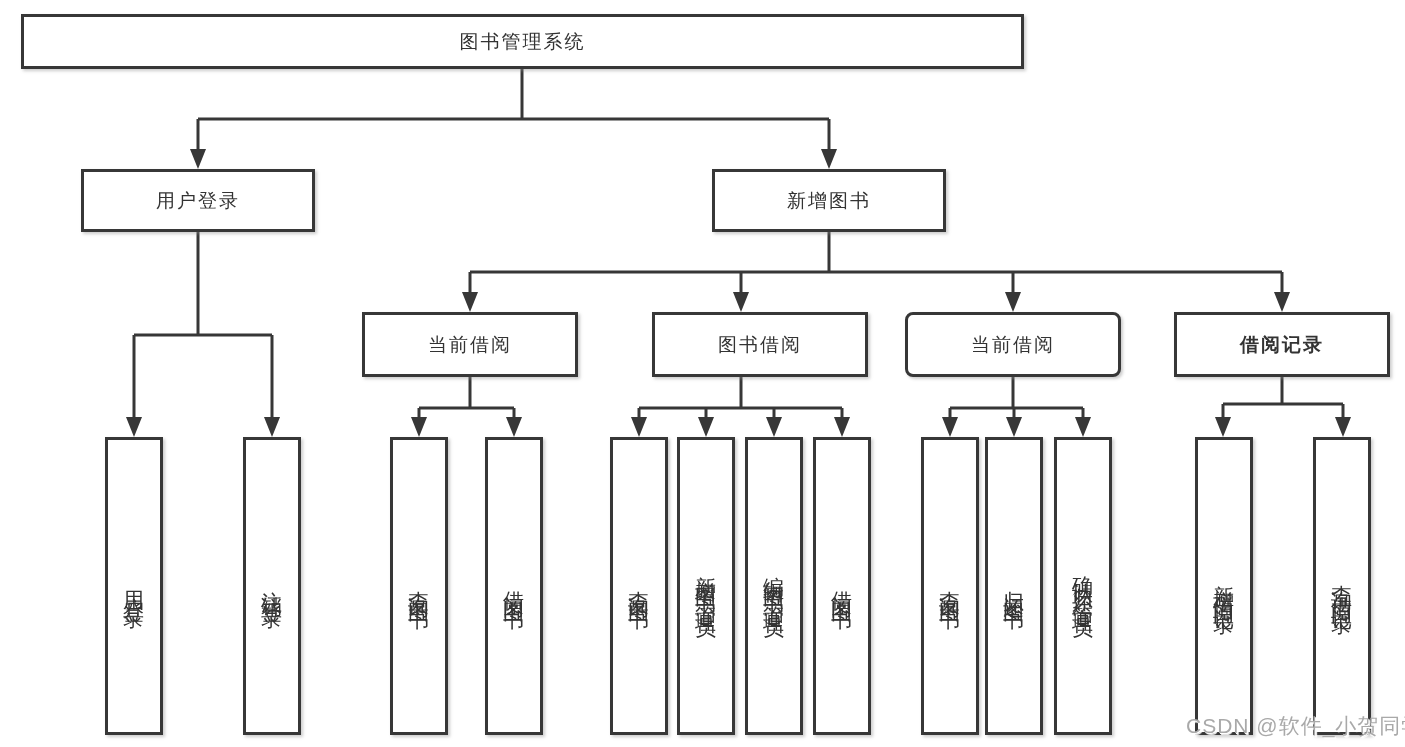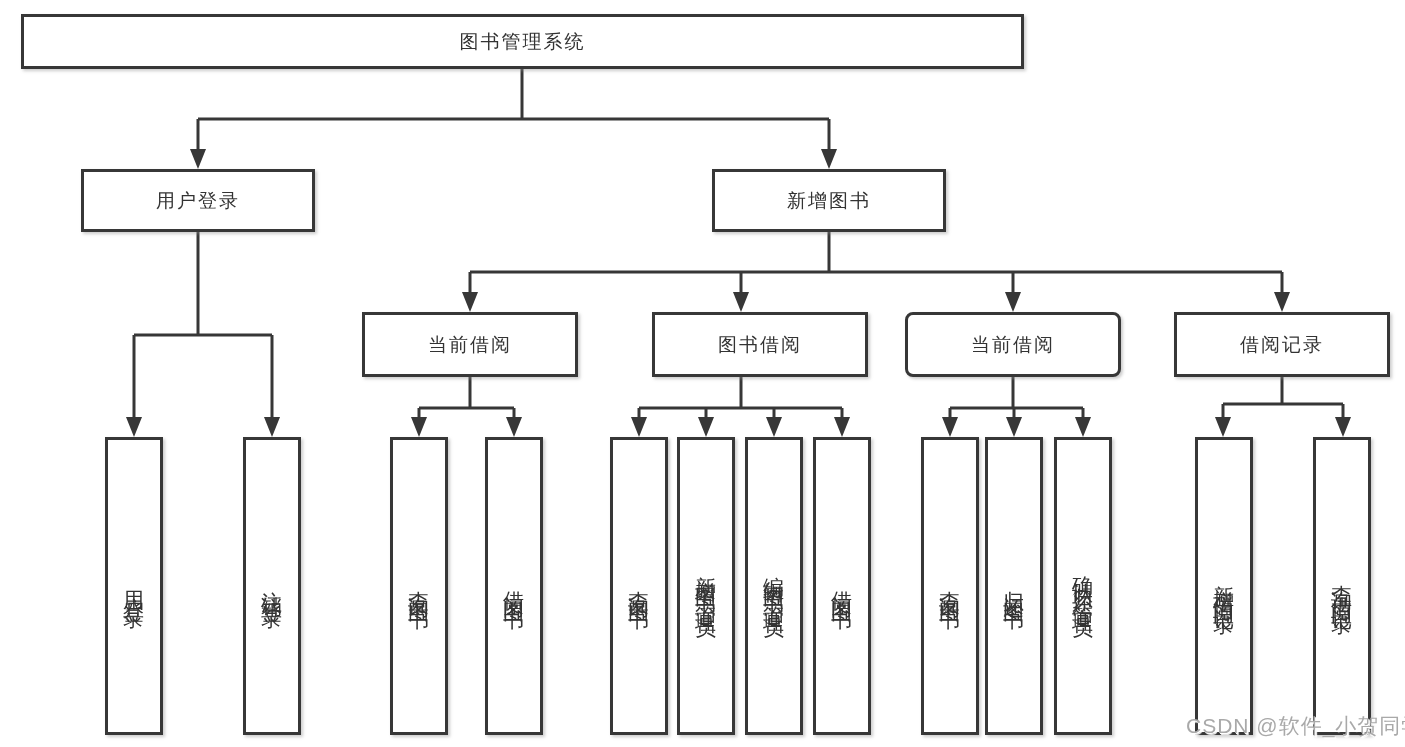--- a/index.html
+++ b/index.html
@@ -131,21 +131,21 @@
   </svg>
 
   <div class="node h" style="left:21px; top:14px; width:1003px; height:55px;">图书管理系统</div>
 
   <div class="node h" style="left:81px; top:169px; width:234px; height:63px;">用户登录</div>
   <div class="node h" style="left:712px; top:169px; width:234px; height:63px;">新增图书</div>
 
   <div class="node h" style="left:362px; top:312px; width:216px; height:65px;">当前借阅</div>
   <div class="node h" style="left:652px; top:312px; width:216px; height:65px;">图书借阅</div>
   <div class="node h" style="left:905px; top:312px; width:216px; height:65px;border-radius:8px;">当前借阅</div>
-  <div class="node h" style="left:1174px; top:312px; width:216px; height:65px;">借阅记录</div>
+  <div class="node h" style="left:1174px; top:312px; width:216px; height:65px;font-weight:bold;">借阅记录</div>
 
   <div class="node v" style="left:105px; top:437px; width:58px; height:298px;">用户登录</div>
   <div class="node v" style="left:243px; top:437px; width:58px; height:298px;">注销登录</div>
   <div class="node v" style="left:390px; top:437px; width:58px; height:298px;">查询图书</div>
   <div class="node v" style="left:485px; top:437px; width:58px; height:298px;">借阅图书</div>
   <div class="node v" style="left:610px; top:437px; width:58px; height:298px;">查询图书</div>
   <div class="node v" style="left:677px; top:437px; width:58px; height:298px;">新增图书（管理员）</div>
   <div class="node v" style="left:745px; top:437px; width:58px; height:298px;">编辑图书（管理员）</div>
   <div class="node v" style="left:813px; top:437px; width:58px; height:298px;">借阅图书</div>
   <div class="node v" style="left:921px; top:437px; width:58px; height:298px;">查询图书</div>

